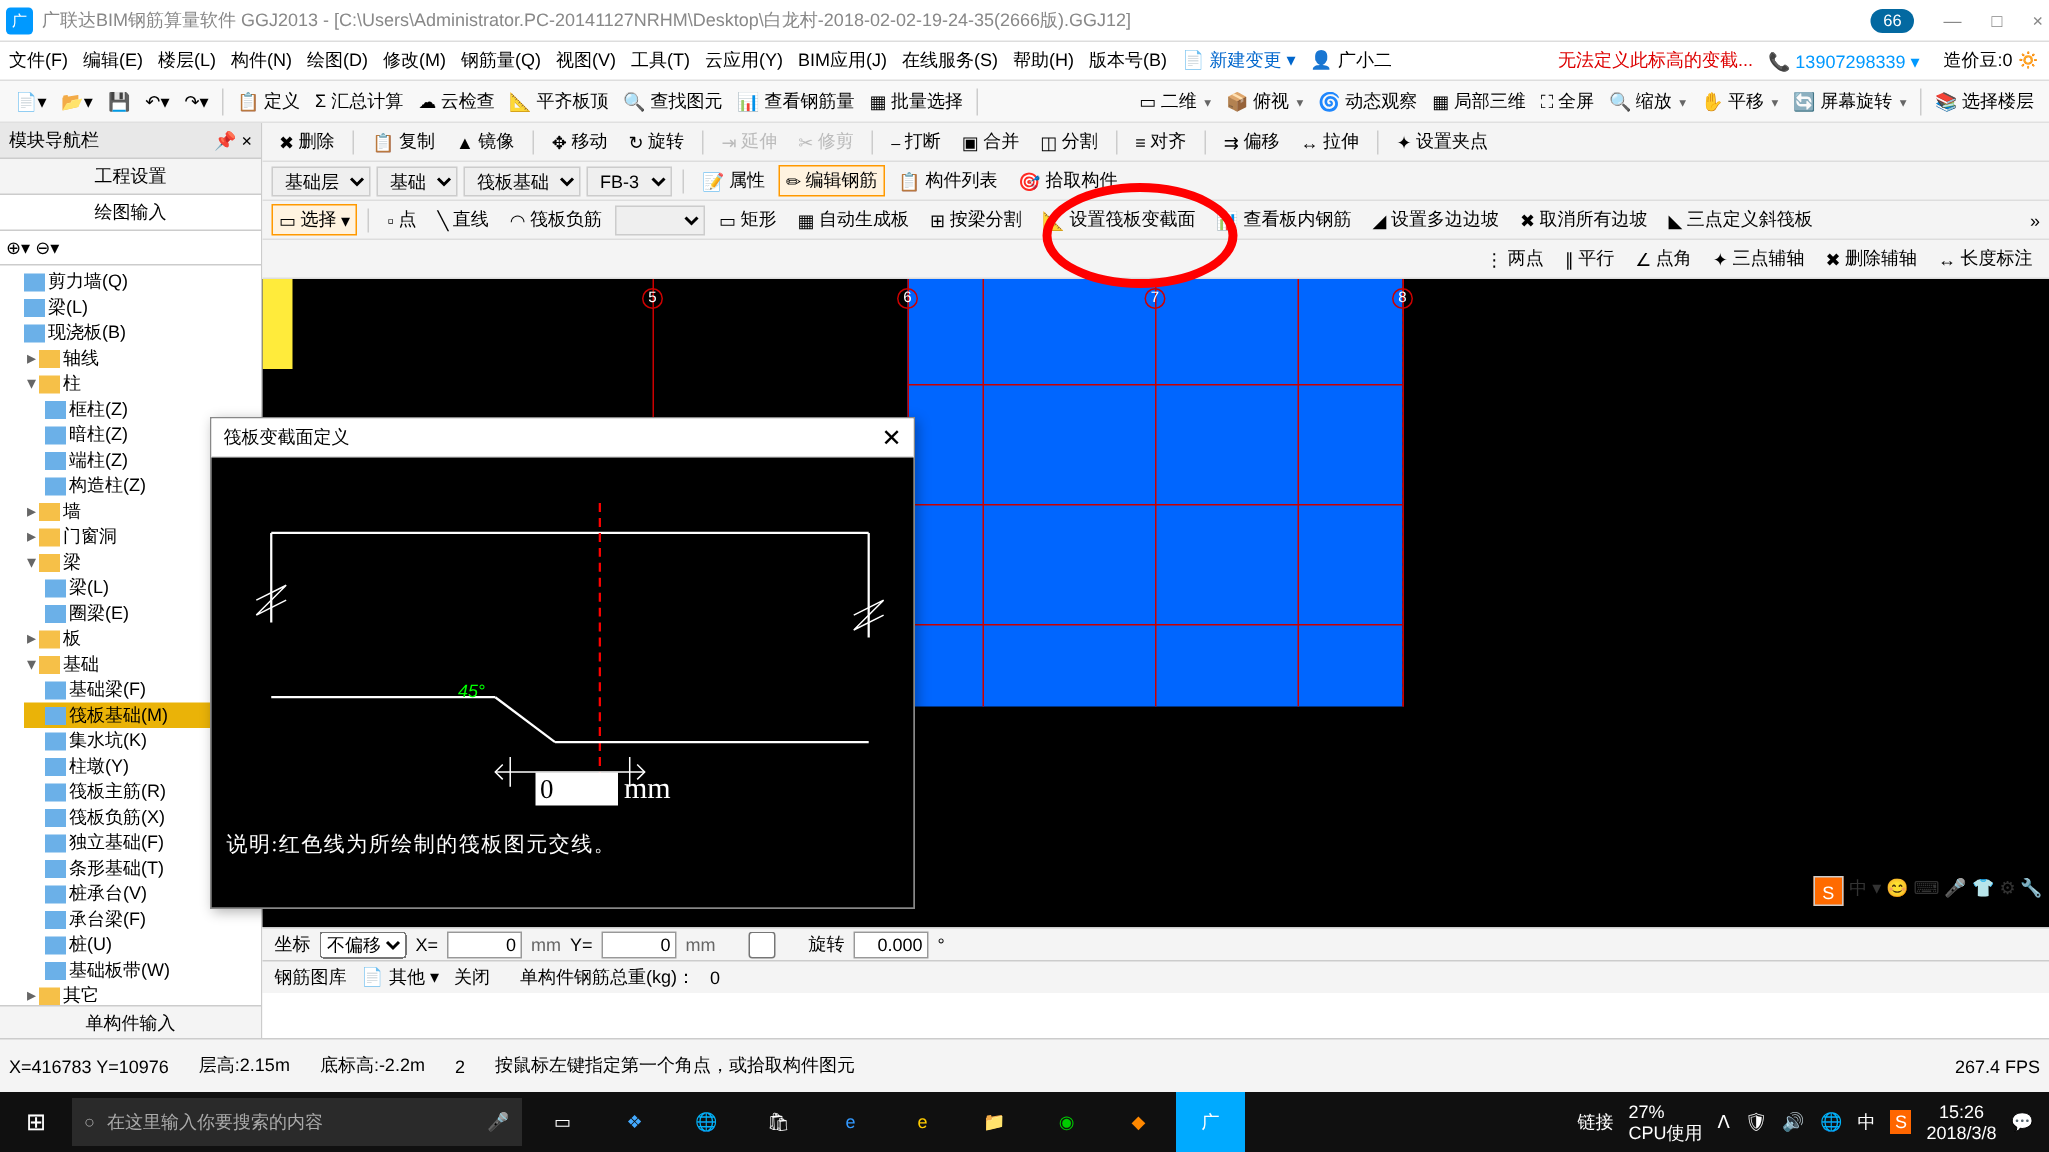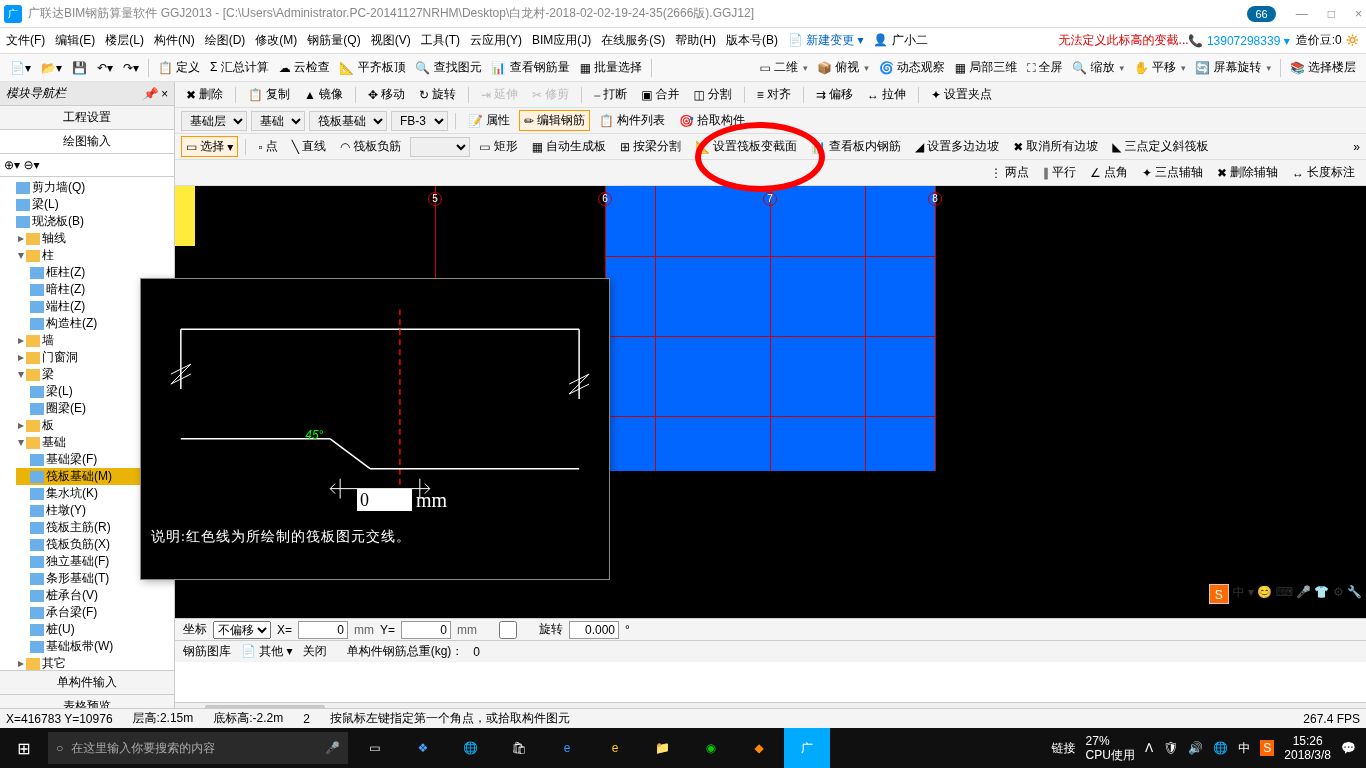--- a/index.html
+++ b/index.html
@@ -8,35 +8,35 @@
 
 .titlebar { height: 28px; background: #fff; display: flex; align-items: center; padding: 0 4px; border-bottom: 1px solid #ddd; }
 .titlebar .appicon { width: 18px; height: 18px; background: #0099ff; border-radius: 3px; margin-right: 6px; display: flex; align-items: center; justify-content: center; color: #fff; font-size: 10px; }
 .titlebar .title { color: #888; flex: 1; }
 .titlebar .badge66 { background: #0369a1; color: #fff; padding: 2px 8px; border-radius: 10px; font-size: 11px; margin-right: 20px; }
 .titlebar .winbtns { display: flex; gap: 20px; color: #888; }
 
 
 .menubar { height: 26px; background: #fff; display: flex; align-items: center; padding: 0 6px; border-bottom: 1px solid #ddd; }
 .menubar .menu { margin-right: 10px; cursor: default; }
-.menubar .right { margin-left: auto; display: flex; align-items: center; }
+.menubar .right { margin-left: auto; display: flex; align-items: center; gap: 10px; }
 .menubar .warn { color: #d00; }
 .menubar .phone { color: #0099ff; }
 .menubar .beans { margin-left: 6px; }
 
 
 .toolbar { height: 28px; background: #f8f8f8; display: flex; align-items: center; padding: 0 6px; gap: 2px; border-bottom: 1px solid #e0e0e0; }
 .toolbar .btn { display: flex; align-items: center; gap: 3px; padding: 2px 4px; white-space: nowrap; }
 .toolbar .sep { width: 1px; height: 18px; background: #ccc; margin: 0 3px; }
 .toolbar .dd::after { content: "▾"; font-size: 9px; margin-left: 2px; color: #666; }
 
 
 .main { display: flex; height: 636px; }
 .sidebar { width: 175px; background: #fff; border-right: 1px solid #ccc; display: flex; flex-direction: column; }
-.sidehdr { background: #e8e8e8; padding: 3px 6px; display: flex; align-items: center; justify-content: space-between; border-bottom: 1px solid #ccc; font-style: italic; }
+.sidehdr { background: #e8e8e8; padding: 3px 6px; display: flex; align-items: center; justify-content: space-between; border-bottom: 1px solid #ccc; }
 .sidetab { text-align: center; padding: 3px; border-bottom: 1px solid #ccc; background: #f4f4f4; }
 .sidetab.active { background: #fff; }
 .treewrap { flex: 1; overflow: auto; padding: 2px; }
 .tree li { list-style: none; padding-left: 14px; line-height: 17px; white-space: nowrap; }
 .tree .exp { display: inline-block; width: 10px; text-align: center; color: #666; }
 .tree .ticon { display: inline-block; width: 14px; height: 12px; margin-right: 2px; vertical-align: middle; }
 .tree .folder { background: #f6c048; }
 .tree .item { background: #6bb0e8; }
 .tree .selected { background: #eab308; }
 .sidefoot { text-align: center; padding: 3px; border-top: 1px solid #ccc; background: #f4f4f4; }
@@ -76,21 +76,21 @@
 .dlghdr .close { margin-left: auto; cursor: default; font-size: 16px; }
 .dlgbody { background: #000; height: 300px; position: relative; color: #fff; }
 .dlgbody svg { width: 100%; height: 240px; }
 .dlgdesc { font-family: SimSun; font-size: 14px; padding: 6px 10px; letter-spacing: 1px; }
 .dlgft { height: 36px; display: flex; align-items: center; justify-content: flex-end; gap: 10px; padding: 0 10px; background: #f4f4f4; }
 .dlgft button { width: 72px; height: 24px; border: 1px solid #999; background: #f0f0f0; }
 
 .dlginput { position: absolute; left: 216px; top: 210px; width: 55px; height: 22px; background: #fff; color: #000; font-size: 18px; font-family: serif; border: none; padding: 0 3px; }
 
 
-.status { position: absolute; bottom: 40px; left: 0; right: 0; height: 20px; background: #f4f4f4; display: flex; align-items: center; padding: 0 6px; font-size: 11px; border-top: 1px solid #ccc; }
+.status { position: absolute; bottom: 40px; left: 0; right: 0; height: 36px; background: #f4f4f4; display: flex; align-items: center; padding: 0 6px; font-size: 11px; border-top: 1px solid #ccc; }
 .status .seg { margin-right: 20px; }
 .status .fps { margin-left: auto; }
 
 
 .taskbar { position: absolute; bottom: 0; left: 0; right: 0; height: 40px; background: #101010; display: flex; align-items: center; color: #fff; }
 .taskbar .start { width: 48px; text-align: center; font-size: 16px; }
 .taskbar .search { display: flex; align-items: center; background: #2a2a2a; height: 32px; width: 300px; padding: 0 8px; color: #aaa; gap: 8px; }
 .taskbar .ticons { display: flex; gap: 2px; margin-left: 4px; }
 .taskbar .ticons .ti { width: 46px; height: 40px; display: flex; align-items: center; justify-content: center; }
 .taskbar .tray { margin-left: auto; display: flex; align-items: center; gap: 10px; padding: 0 10px; font-size: 11px; }
@@ -345,20 +345,24 @@
       <span style="color:#333">中 ▾ 😊 ⌨ 🎤 👕 ⚙ 🔧</span>
     </div>
 
     <div class="scrollh">
         <div class="thumb"></div>
       </div>
   </div>
 </div>
 
 <div class="dialog">
+  <div class="dlghdr">
+    <span>筏板变截面定义</span>
+    <span class="close">✕</span>
+  </div>
   <div class="dlgbody">
     <svg viewBox="0 0 470 240">
       <line x1="40" y1="50" x2="440" y2="50" stroke="#fff" stroke-width="1.5"></line>
       <line x1="40" y1="50" x2="40" y2="110" stroke="#fff" stroke-width="1.5"></line>
       <polyline points="30,95 50,85 30,105 50,95" fill="none" stroke="#fff"></polyline>
       <line x1="260" y1="30" x2="260" y2="220" stroke="#f00" stroke-width="1.5" stroke-dasharray="6 4"></line>
       <line x1="40" y1="160" x2="190" y2="160" stroke="#fff" stroke-width="1.5"></line>
       <line x1="190" y1="160" x2="230" y2="190" stroke="#fff" stroke-width="1.5"></line>
       <line x1="230" y1="190" x2="440" y2="190" stroke="#fff" stroke-width="1.5"></line>
       <line x1="440" y1="50" x2="440" y2="120" stroke="#fff" stroke-width="1.5"></line>

